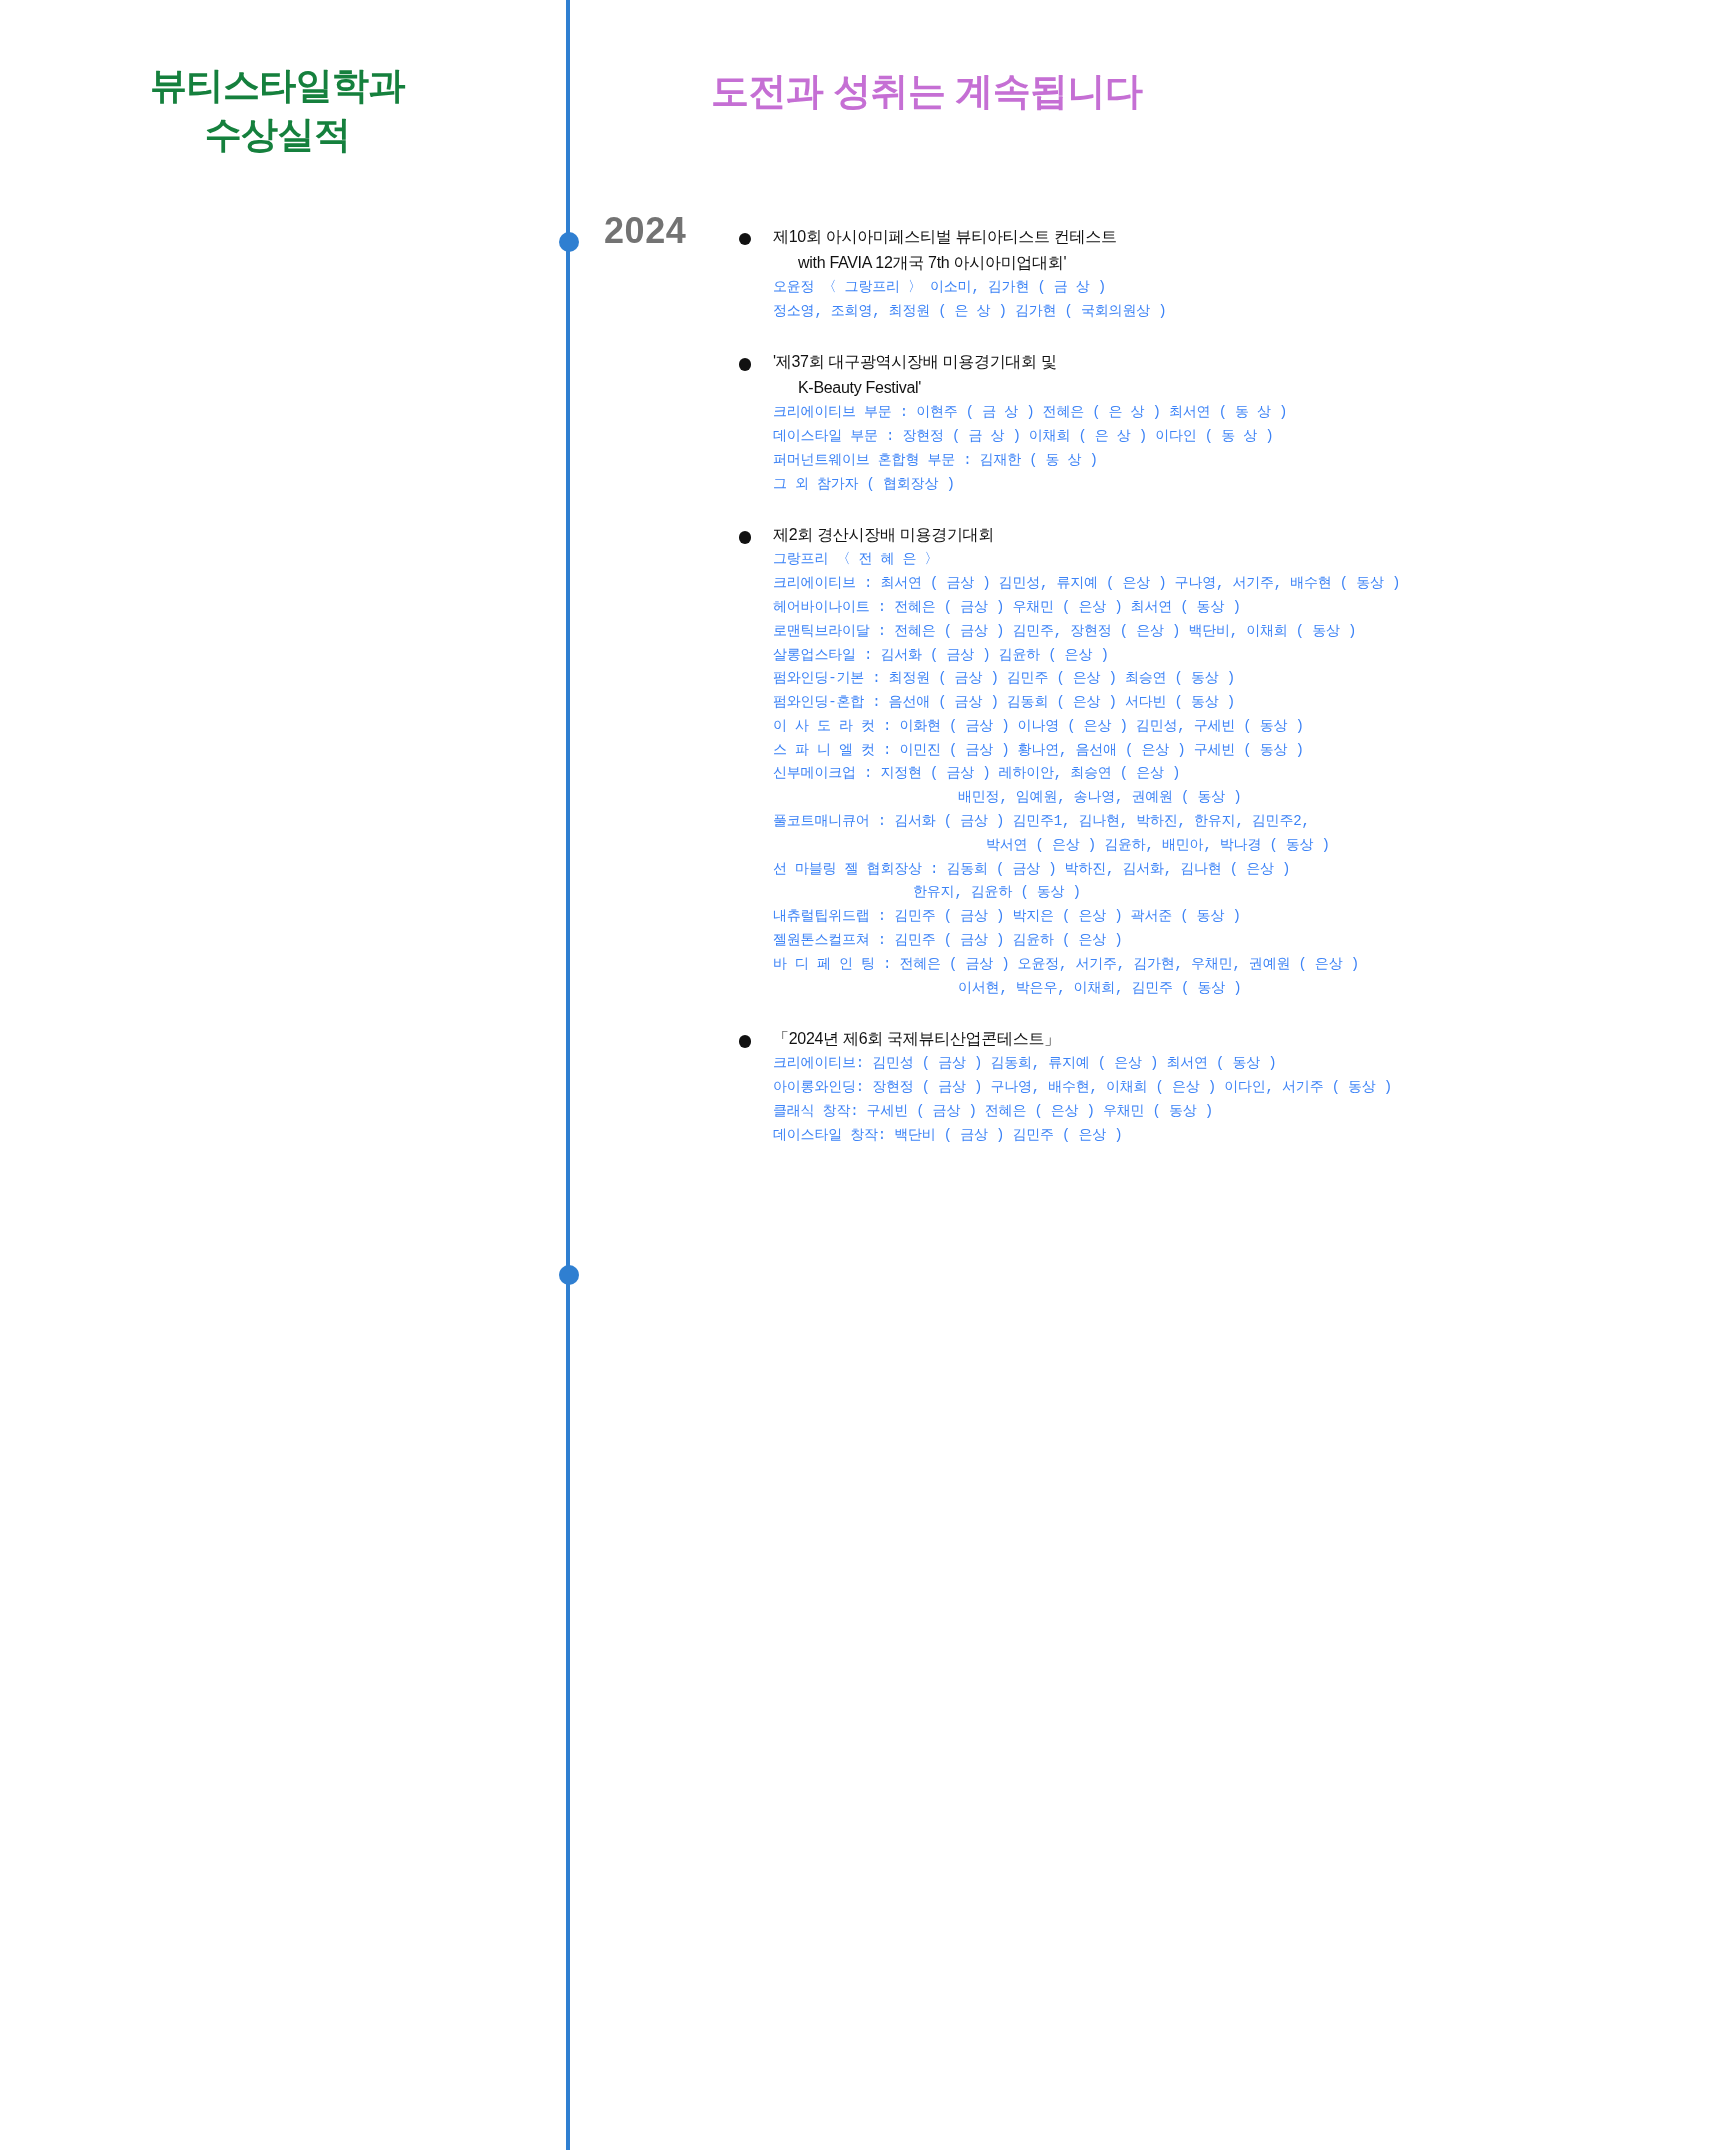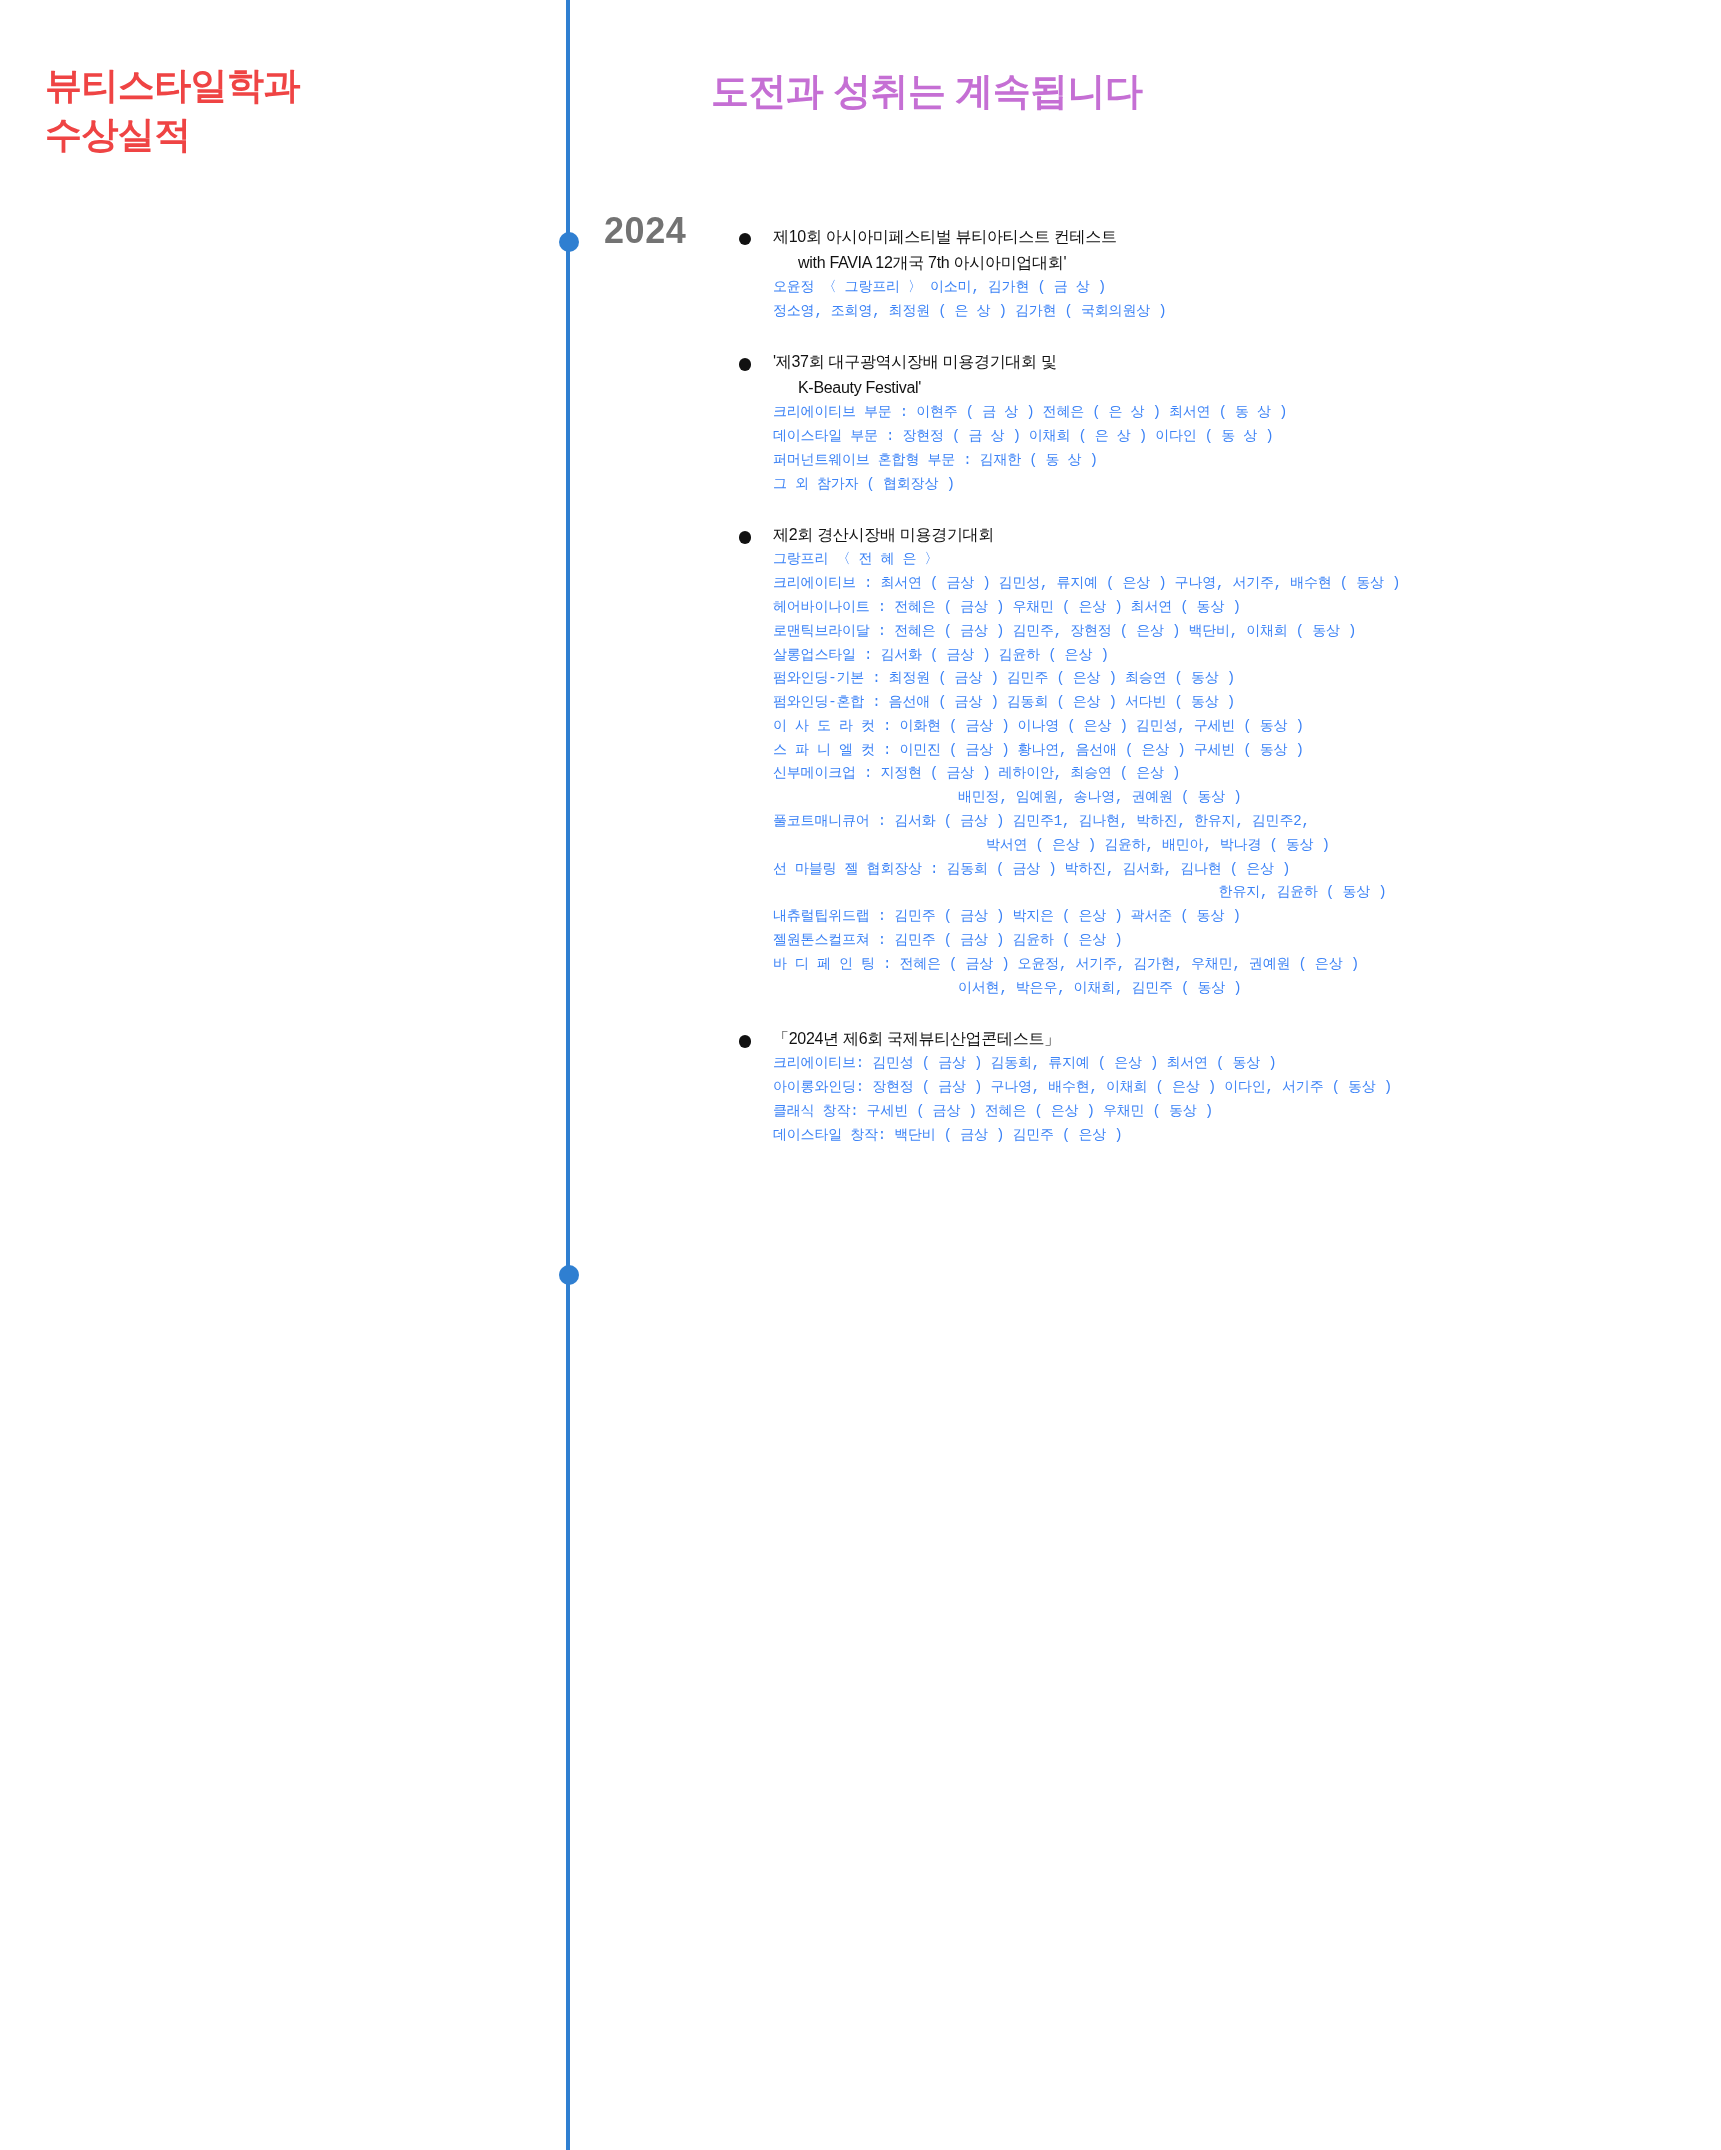--- a/index.html
+++ b/index.html
@@ -20,22 +20,22 @@
     position: relative;
     width: 1722px;
     height: 2151px;
   }
 
   .left-title {
     position: absolute;
     left: 45px;
     top: 62px;
     width: 465px;
-    text-align: left;
-    color: #ef4444;
+    text-align: center;
+    color: #15803d;
     font-weight: bold;
     font-size: 37px;
     line-height: 1.32;
     letter-spacing: -0.6px;
   }
   .left-title .line {
     display: block;
     white-space: nowrap;
   }
 
@@ -117,21 +117,21 @@
     font-size: 14px;
     color: #3b82f6;
     line-height: 1.70;
     letter-spacing: -0.2px;
     white-space: nowrap;
     font-family: Liberation Mono, monospace;
   }
   .award-line.indent-1 { padding-left: 0px; }
   .award-line.indent-2 { padding-left: 185px; }
   .award-line.indent-3 { padding-left: 213px; }
-  .award-line.indent-4 { padding-left: 140px; text-align: center; }
+  .award-line.indent-4 { padding-left: 140px; }
 </style>
 </head>
 <body>
 
 <div id="page-root">
 
   <div class="left-title">
     <span class="line">뷰티스타일학과</span>
     <span class="line">수상실적</span>
   </div>

